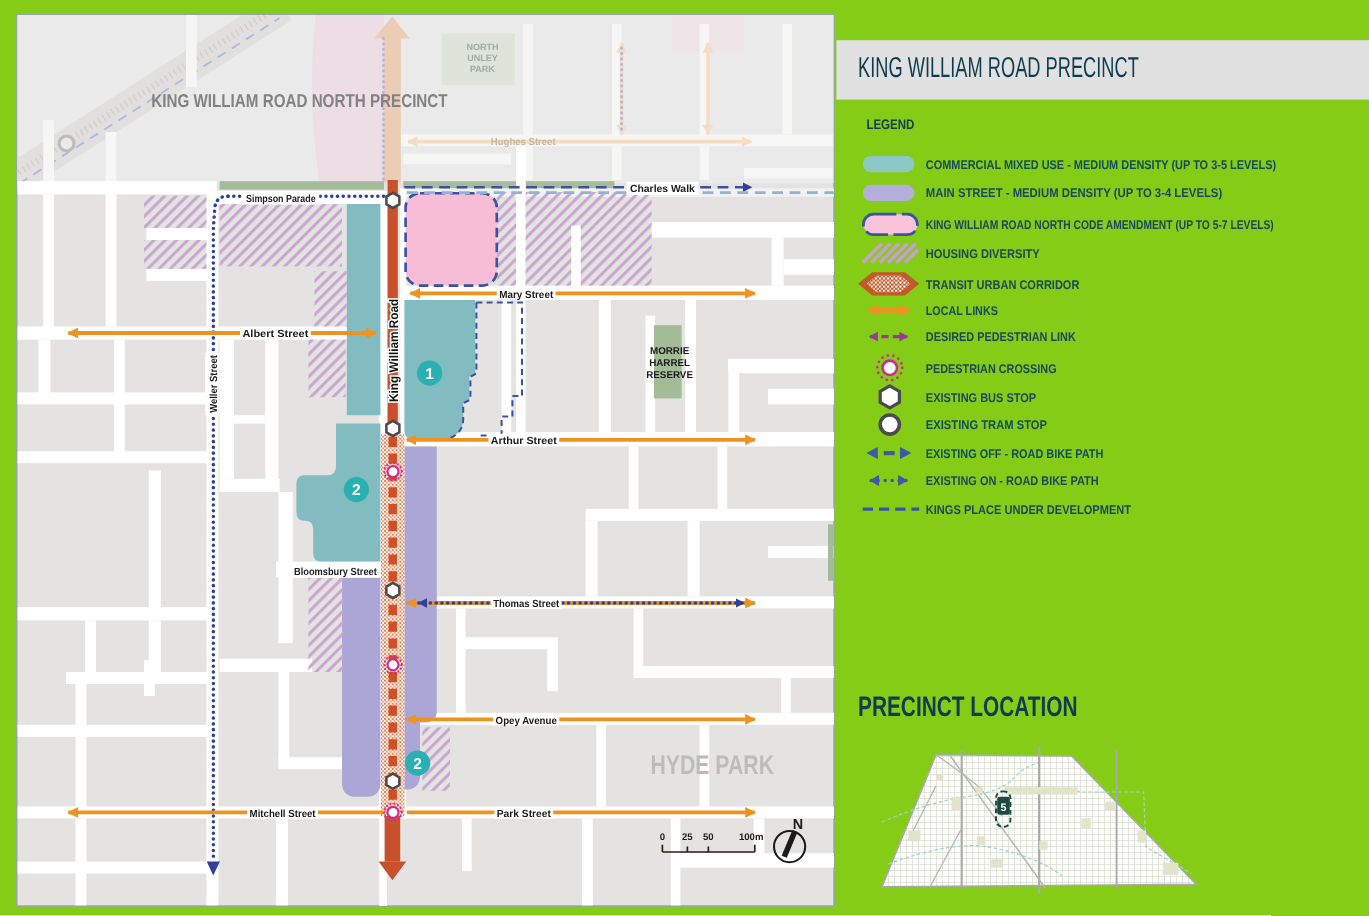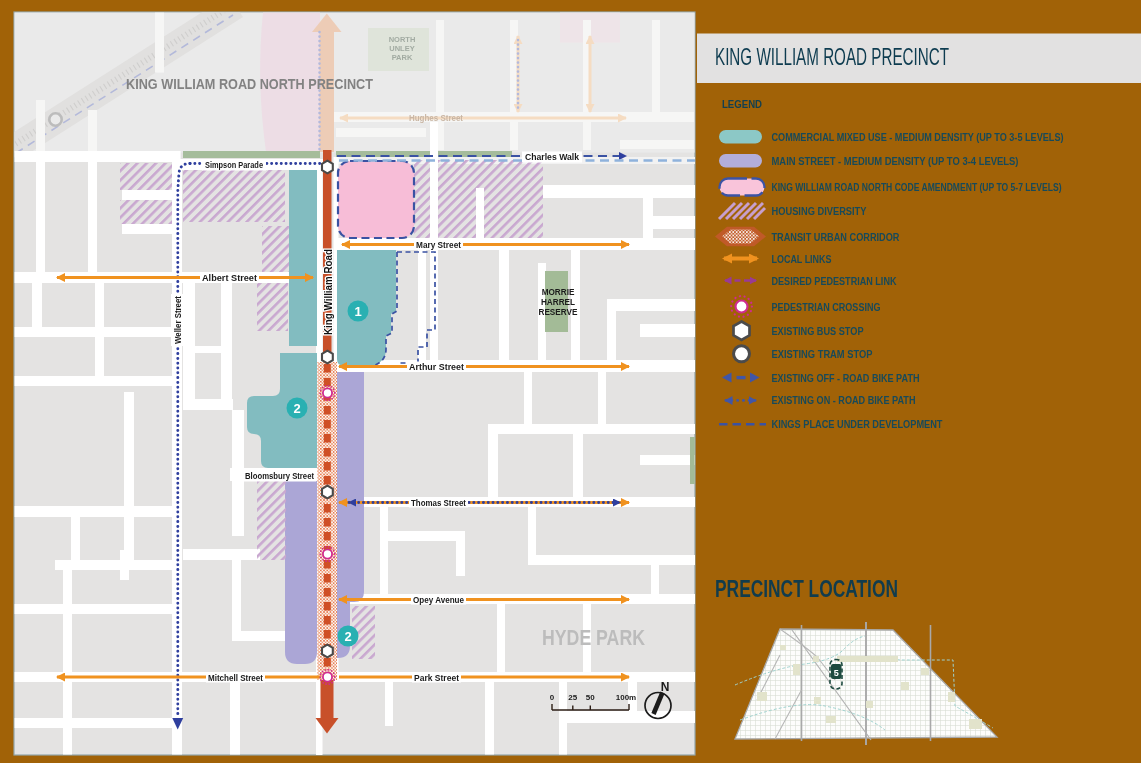--- a/index.html
+++ b/index.html
@@ -1,16 +1,16 @@
 <!DOCTYPE html>
 <html><head>
 <meta charset="utf-8">
 <style>
 html,body{margin:0;padding:0;background:#ffffff;font-family:"Liberation Sans",sans-serif;}
-#page{position:relative;width:1141px;height:763px;overflow:hidden;background:#a16207;}
+#page{position:relative;width:1141px;height:763px;overflow:hidden;background:#84cc16;}
 svg{position:absolute;left:0;top:0;}
 </style>
 </head>
 <body>
 <div id="page">
 <svg width="700" height="763" viewBox="0 0 700 763" font-family="Liberation Sans, sans-serif">
 <defs>
 <pattern id="hatch" width="6.6" height="6.6" patternUnits="userSpaceOnUse" patternTransform="rotate(45)">
 <rect width="6.6" height="6.6" fill="none"></rect>
           <rect x="0" y="0" width="2.6" height="6.6" fill="#c9a8d0"></rect>

